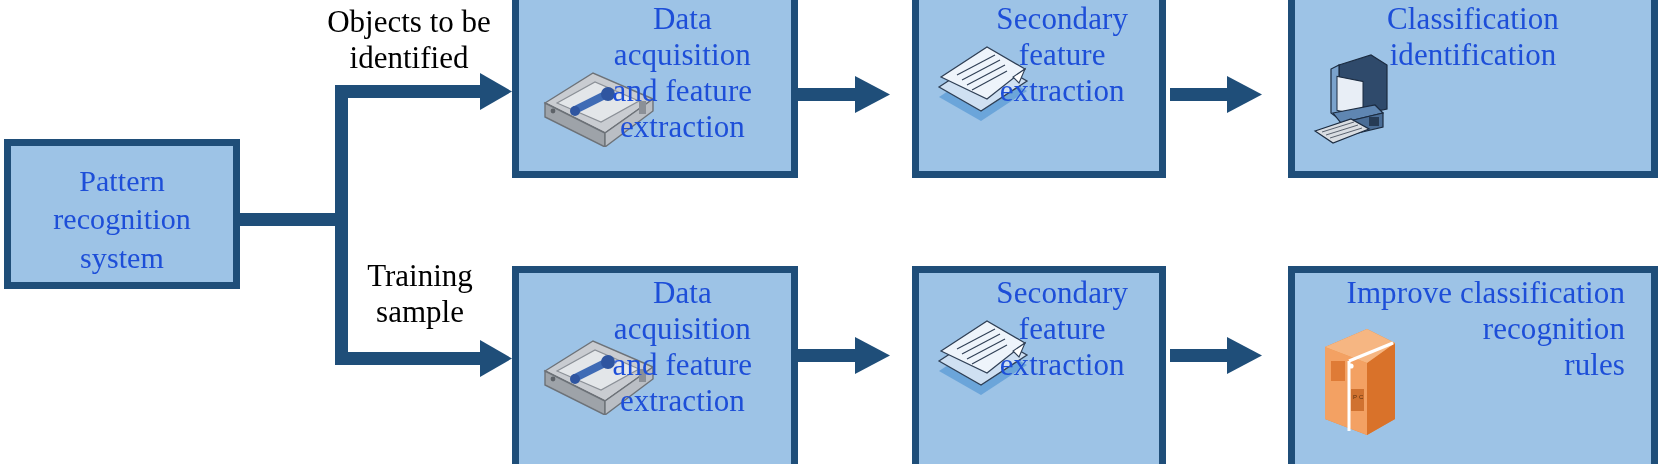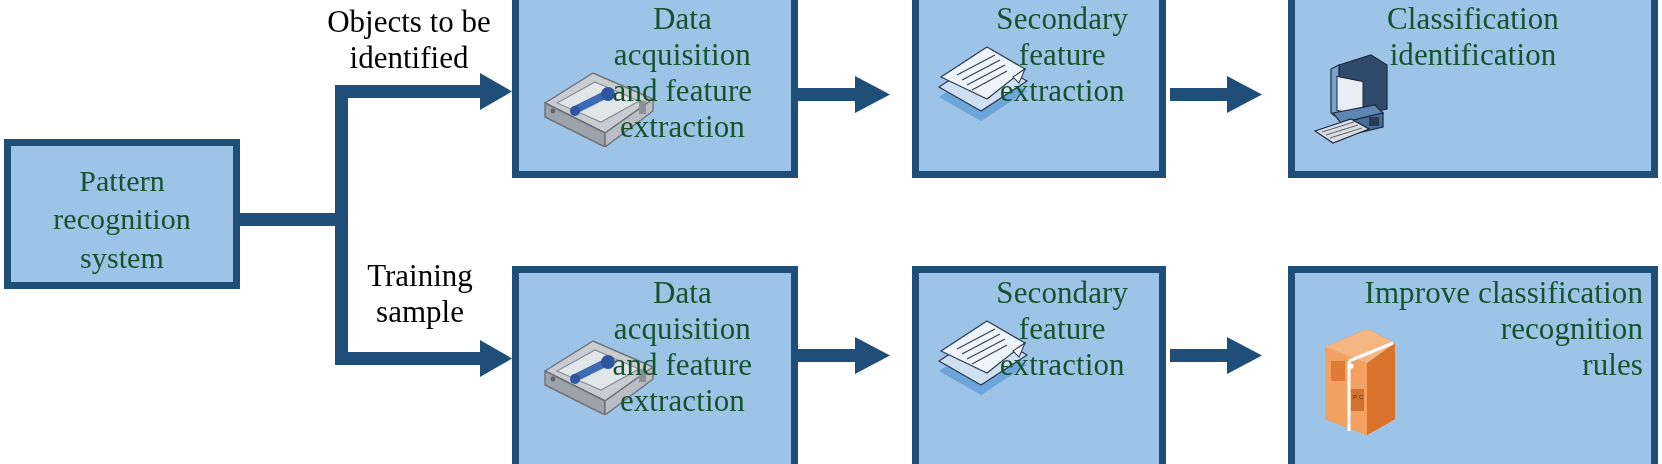--- a/index.html
+++ b/index.html
@@ -24,21 +24,21 @@
     border: 7px solid #1f4e79;
     display: block;
   }
 
   .box-label {
     position: absolute;
     right: 8px;
     top: 2px;
     width: 74%;
     text-align: center;
-    color: #14532d;
+    color: #1d4ed8;
     font-size: 31px;
     line-height: 1.16;
     letter-spacing: .1px;
     white-space: pre-line;
     pointer-events: none;
   }
   .box-label.full {
     left: 0;
     right: 0;
     width: 100%;
@@ -225,18 +225,18 @@
       <rect x="20" y="42" width="14" height="20" fill="#d9722a" opacity="0.8"></rect>
       <rect x="40" y="70" width="13" height="22" fill="#c4631f" opacity="0.75"></rect>
       <path d="M38,42 L38,112" stroke="#ffffff" stroke-width="3"></path>
       <path d="M38,42 L82,24" stroke="#ffffff" stroke-width="3"></path>
       <circle cx="40" cy="47" r="2.6" fill="#ffffff"></circle>
       <g fill="#5a3010" font-size="6" font-family="Liberation Sans, sans-serif">
         <text x="42" y="80">P</text>
           <text x="48" y="80">C</text>
       </g>
     </svg>
-    <div class="box-label full" style="padding:0 8px; box-sizing:border-box; text-align:right;">Improve classification
+    <div class="box-label full" style="padding:0 26px; box-sizing:border-box; text-align:right;">Improve classification
 recognition
 rules</div>
   </div>
 
 </div>
 
 </body></html>

